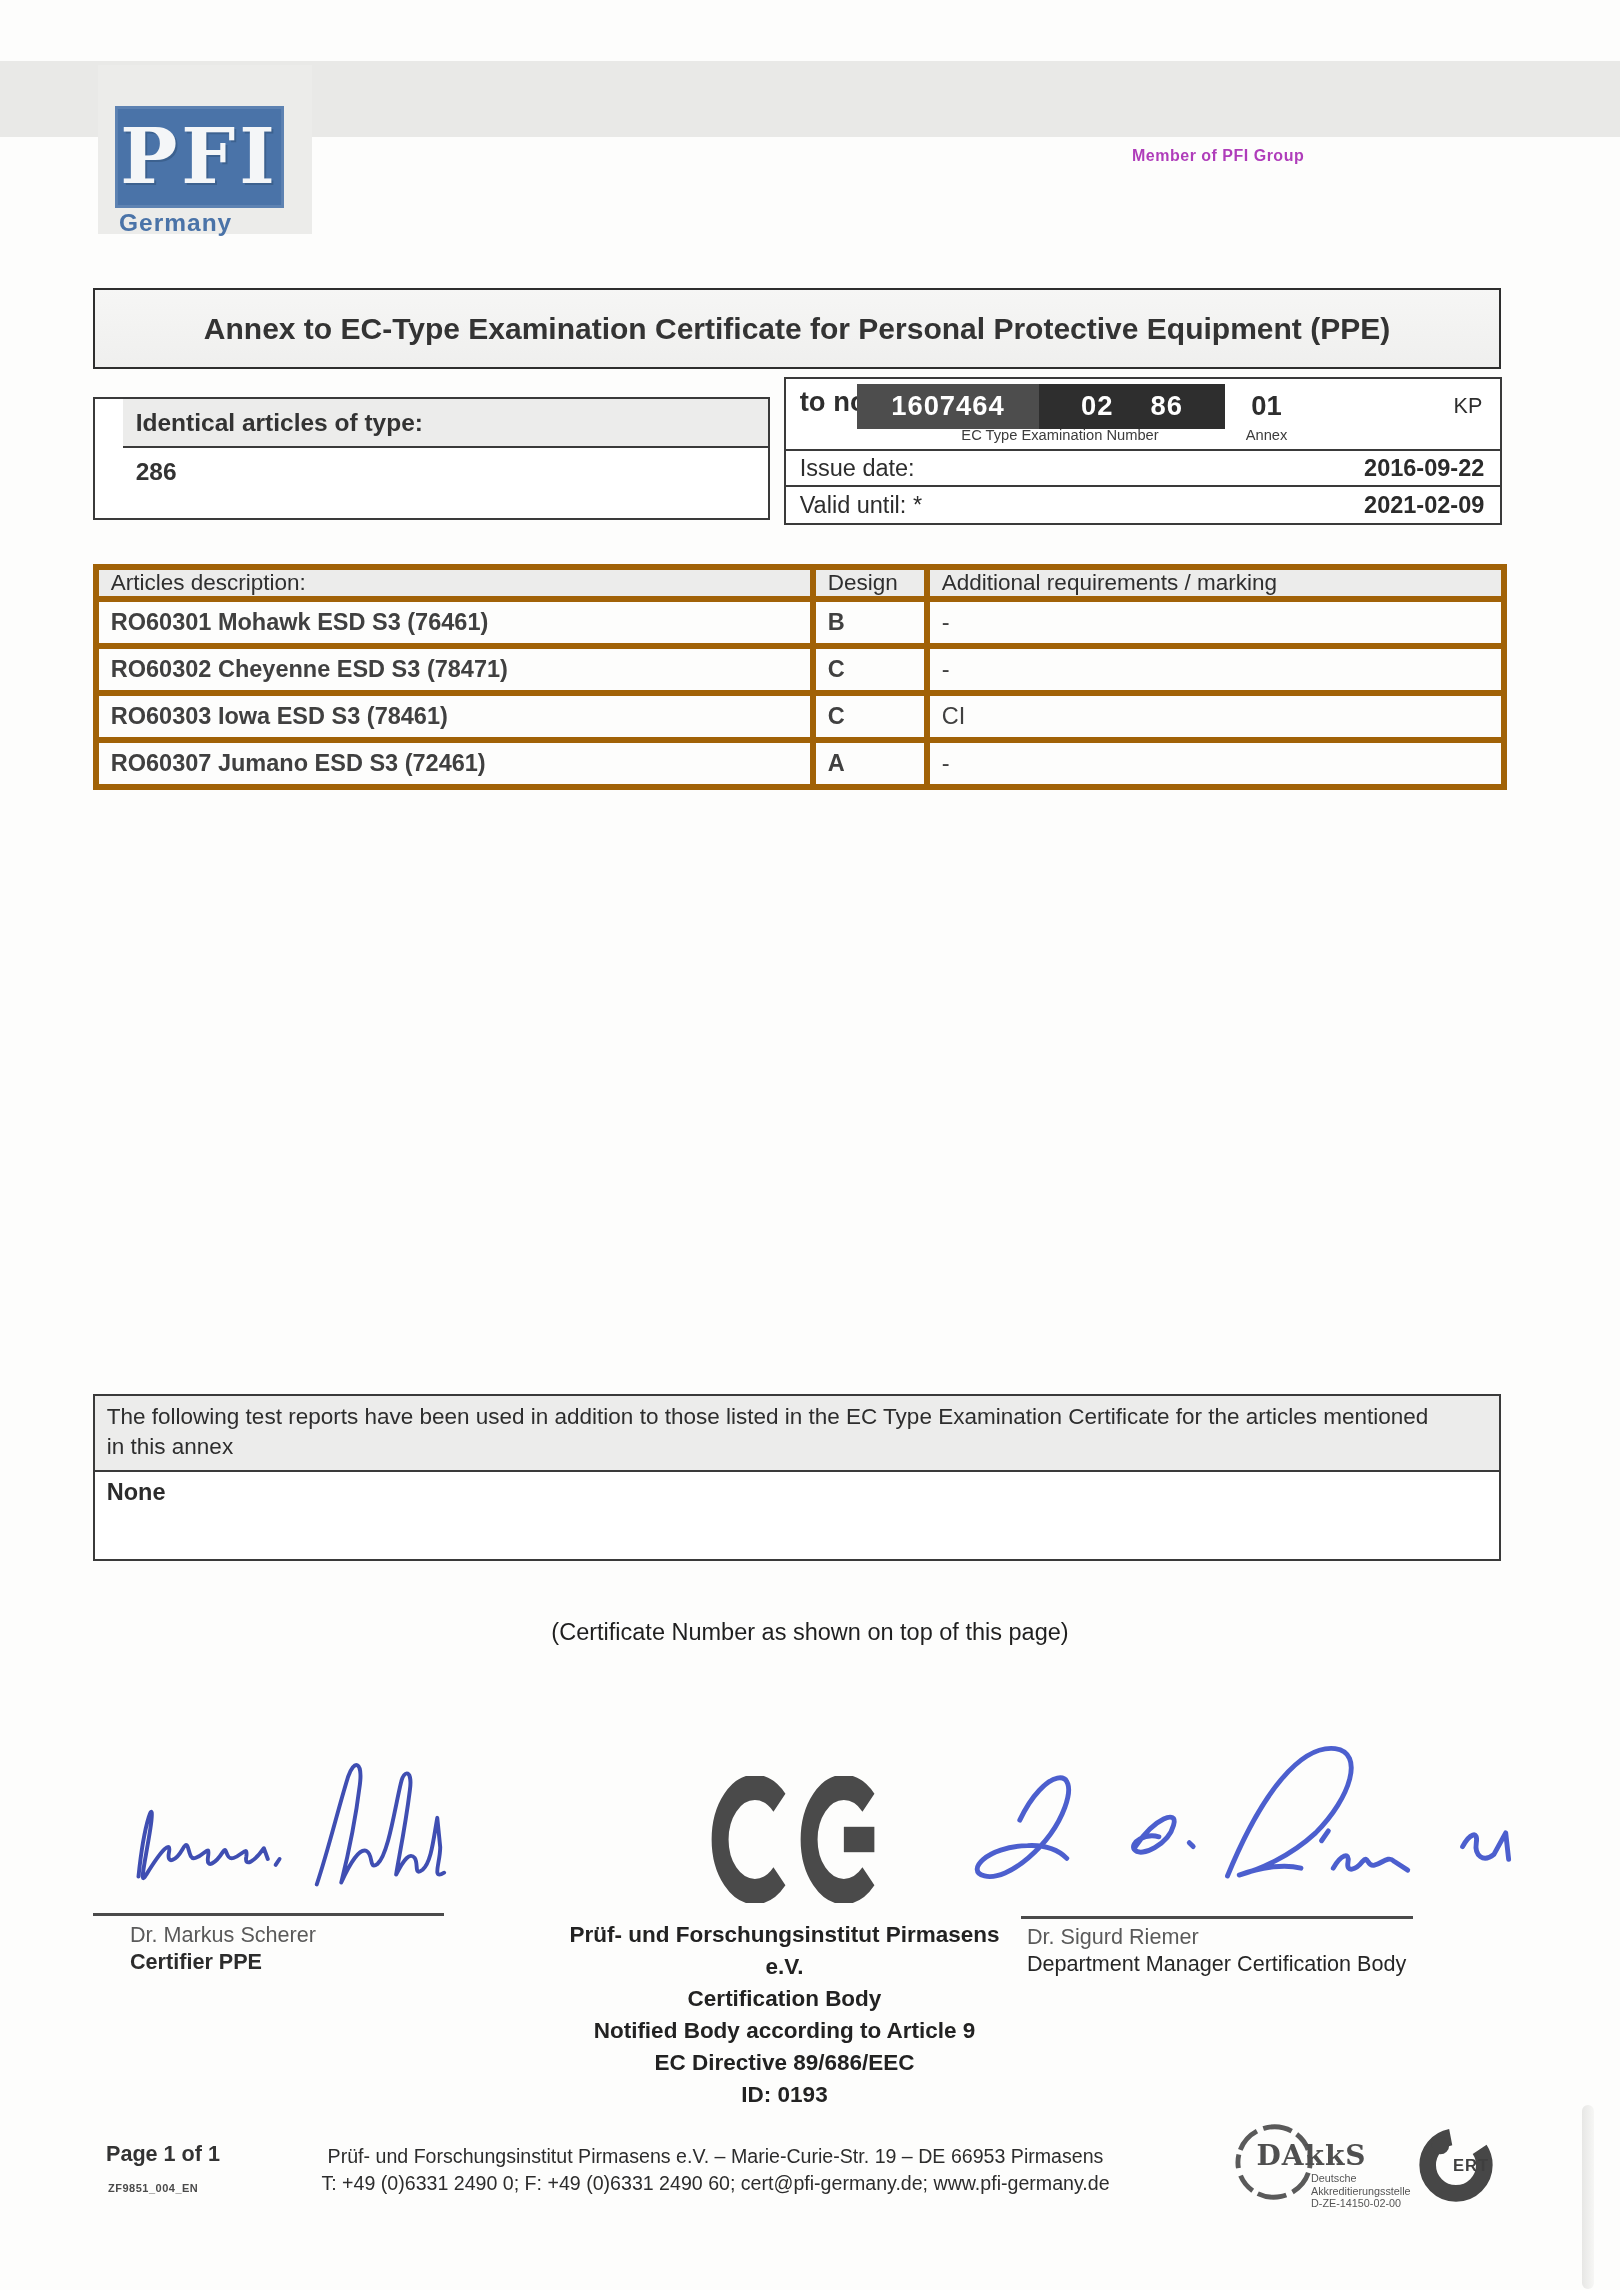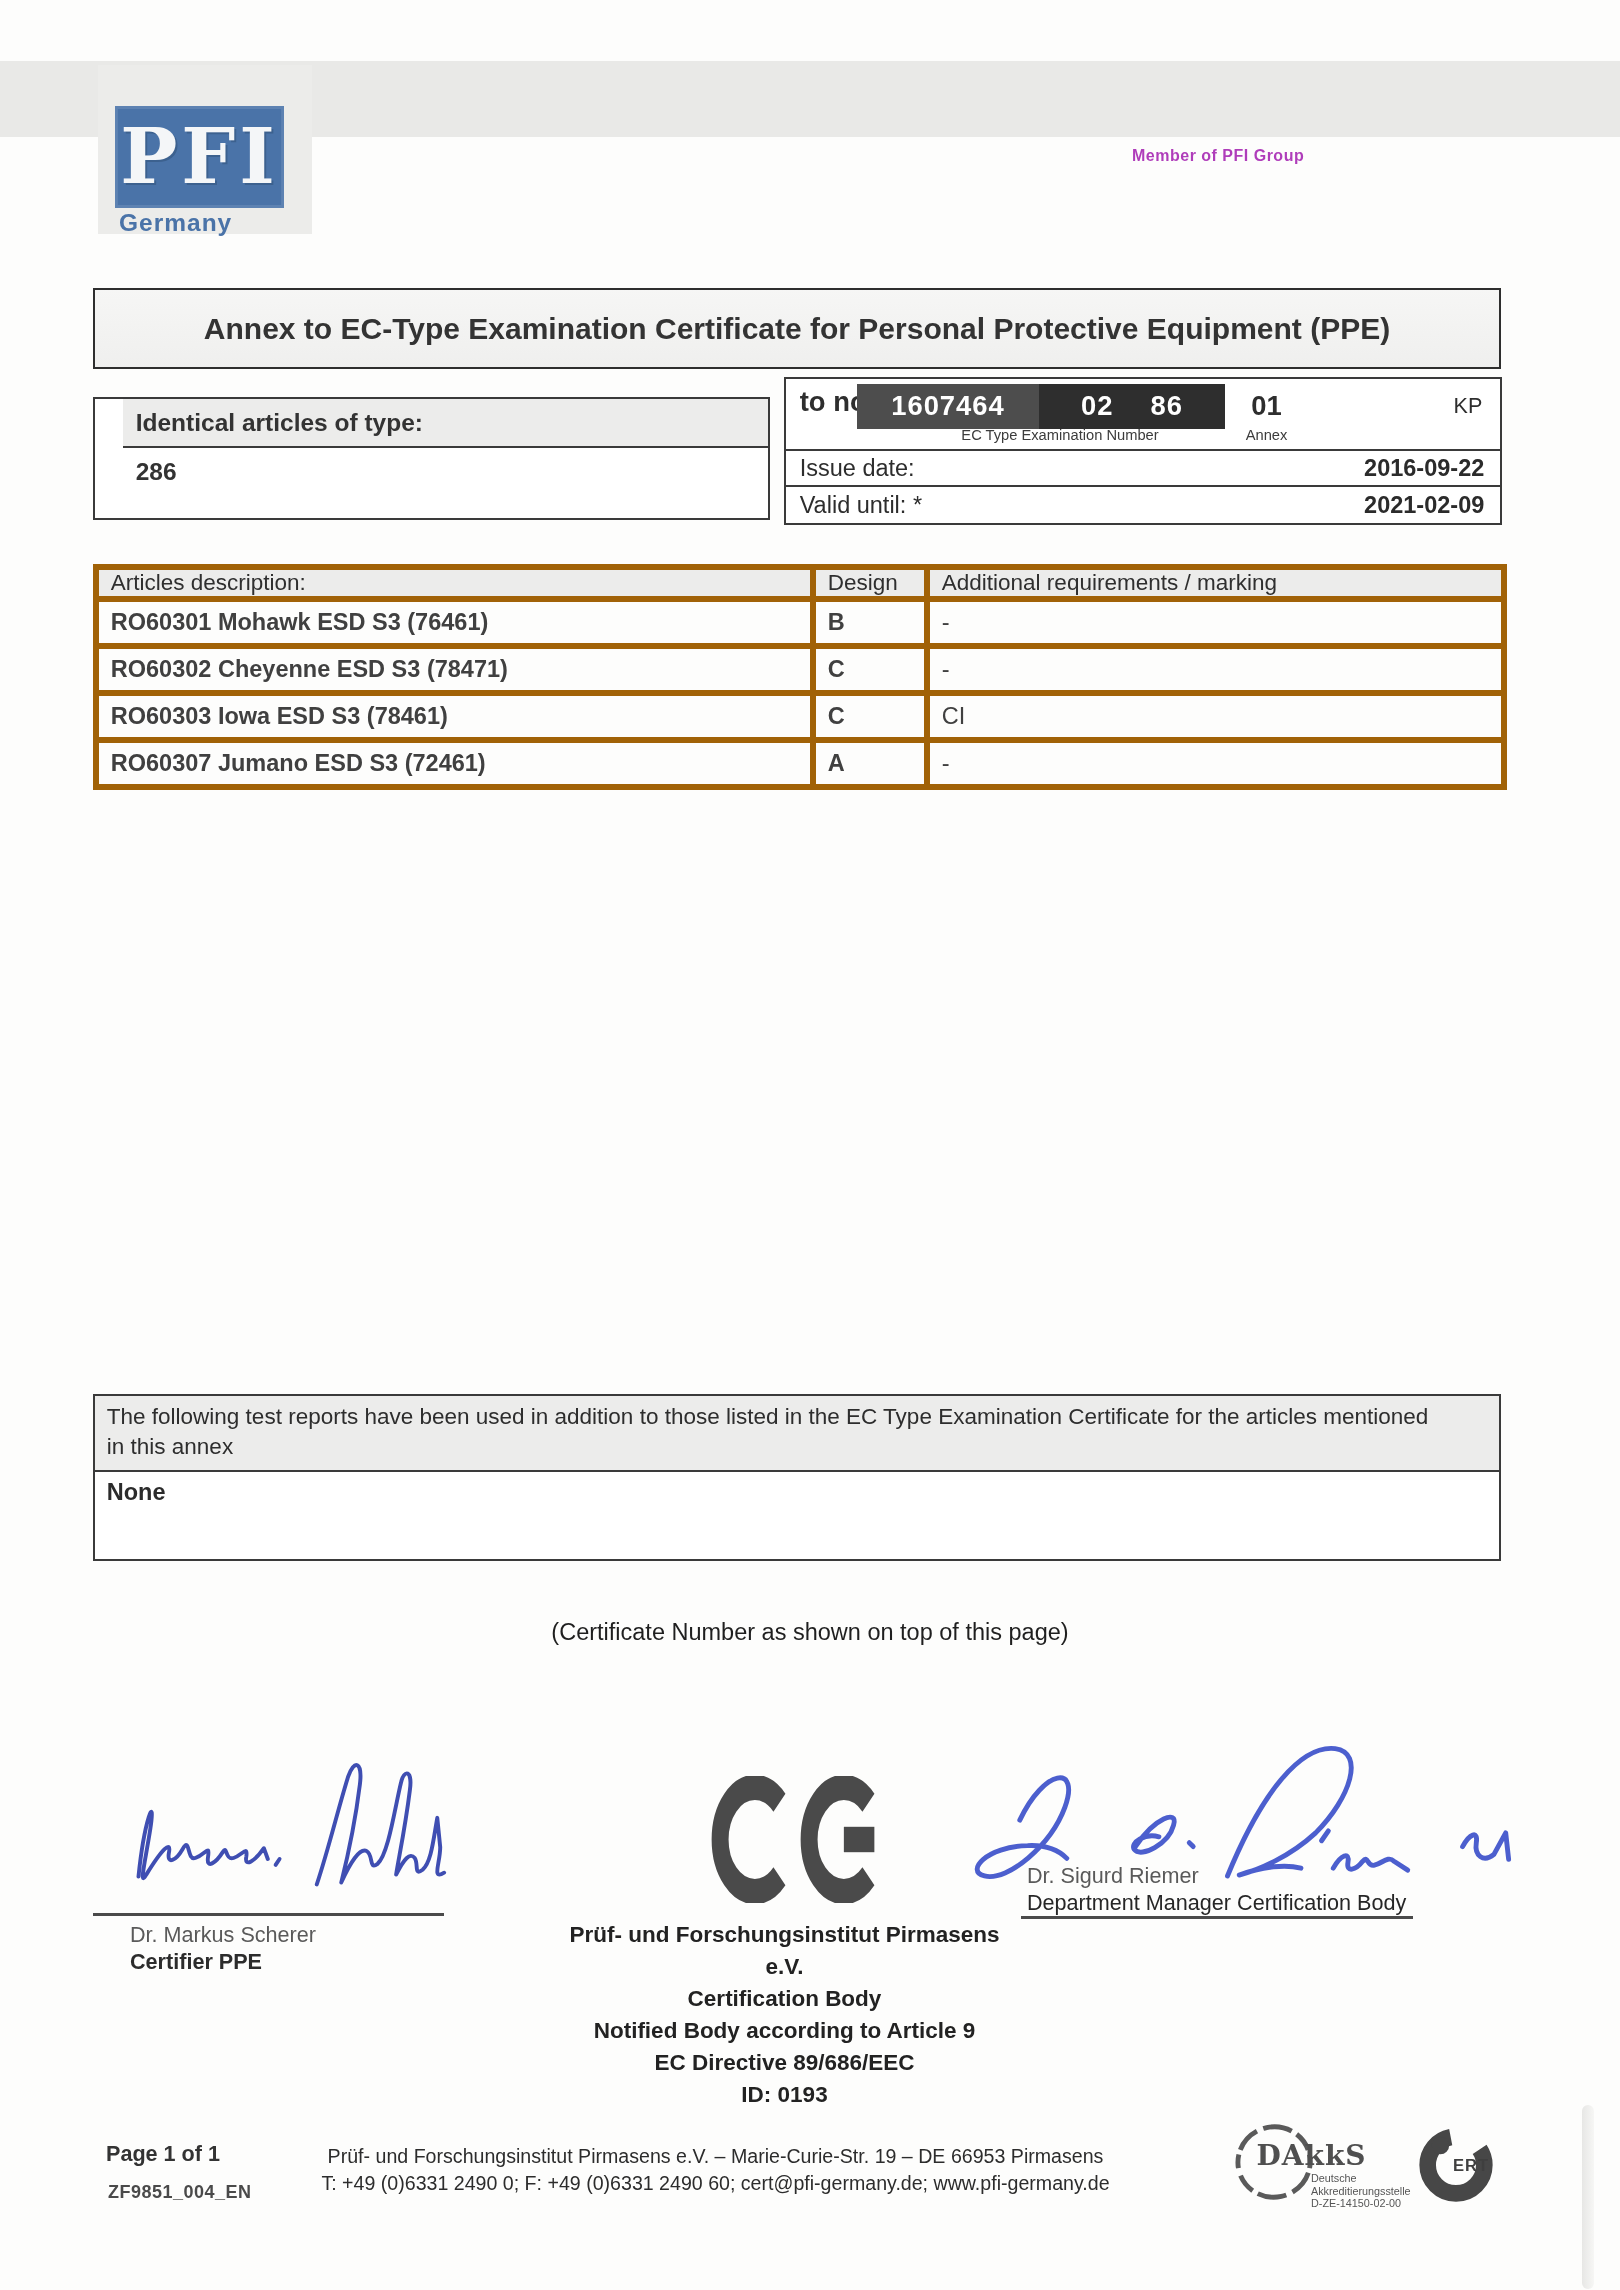--- a/index.html
+++ b/index.html
@@ -66,31 +66,31 @@
 
   
   .sig-svg { position:absolute; }
   .sig-left { left:113px; top:1751px; }
   .sig-right { left:961px; top:1727px; }
   .sig-line { position:absolute; height:2.9px; background:#4a4a4a; }
   .line-left { left:93px; top:1913px; width:351px; }
   .line-right { left:1021px; top:1916px; width:392px; }
   .sig-caption { position:absolute; font-size:21.6px; line-height:27.4px; }
   .cap-left { left:130px; top:1921px; }
-  .cap-right { left:1027px; top:1862px; }
+  .cap-right { left:1027px; top:1923px; }
   .sig-caption .nm { color:#5a5a5a; }
   .sig-caption .rl { color:#2c2c2c; font-weight:bold; }
   .cap-right .rl { font-weight:normal; color:#262626; }
   .ce-svg { position:absolute; left:704px; top:1776px; }
   .center-block { position:absolute; left:559px; top:1919px; width:451px; text-align:center;
                   font-size:22.5px; font-weight:bold; line-height:32px; color:#222; }
 
   
   .footer-page { position:absolute; left:106px; top:2141px; font-size:21.6px; font-weight:bold; color:#333; }
-  .footer-code { position:absolute; left:108px; top:2182px; font-size:18px; font-weight:bold; color:#4a4a4a; letter-spacing:0.5px; }
+  .footer-code { position:absolute; left:108px; top:2182px; font-size:11px; font-weight:bold; color:#4a4a4a; letter-spacing:0.5px; }
   .footer-address { position:absolute; left:250px; top:2143px; width:931px; text-align:center; font-size:19.6px; line-height:27.4px; color:#2c2c2c; }
   .dakks-wrap { position:absolute; left:1233px; top:2119px; width:176px; height:93px; }
   .dakks-name { position:absolute; left:23.5px; top:19.6px; font-family:"DejaVu Serif", serif; font-weight:bold;
                 font-size:28px; color:#4f4f4f; letter-spacing:1px; }
   .dakks-lines { position:absolute; left:78px; top:53px; font-size:10.8px; line-height:12.7px; color:#555; }
   .cert-wrap { position:absolute; left:1413px; top:2121px; width:88px; height:90px; }
   .scan-streak { position:absolute; left:1582px; top:2105px; width:11.8px; height:184px;
                  background:linear-gradient(90deg, #d8d8d6, #f2f2f0); opacity:.6; border-radius:5.9px; }
 </style>
 </head>

